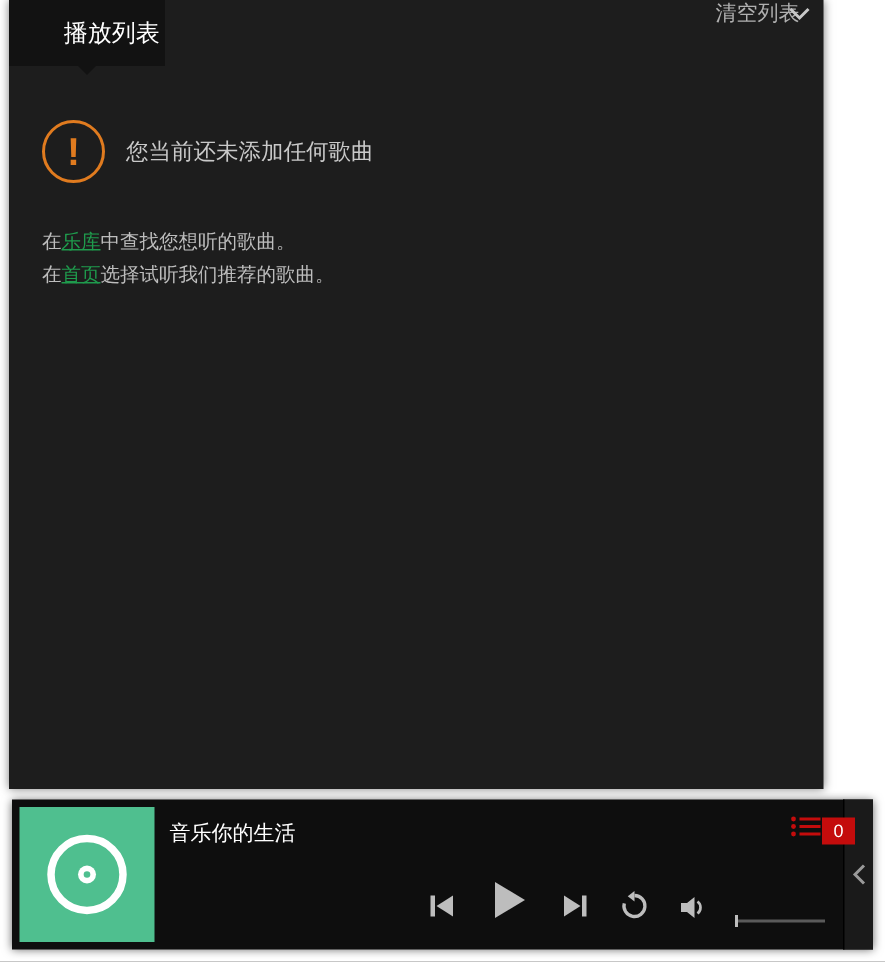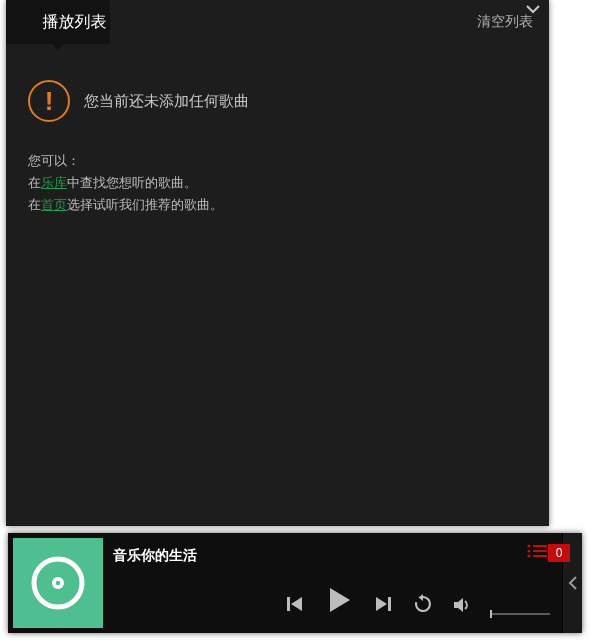--- a/index.html
+++ b/index.html
@@ -5,36 +5,36 @@
   * { margin: 0; padding: 0; box-sizing: border-box; }
   html, body { width: 590px; height: 641px; background: #fff; font-family: "Microsoft YaHei", Arial, sans-serif; overflow: hidden; }
   .app { position: relative; width: 590px; height: 641px; }
 
   
   .panel { position: absolute; left: 6px; top: 0; width: 543px; height: 526px; background: #1d1d1d; box-shadow: 0 0 6px rgba(0,0,0,.5); }
   .panel-header { height: 44px; display: flex; align-items: stretch; }
   .tab-active { width: 104px; background: #121212; color: #fff; font-size: 16px; display: flex; align-items: center; justify-content: center; position: relative; padding-left: 33px; }
   .tab-active::after { content:""; position:absolute; left:50%; margin-left:-6px; bottom:-6px; width:0; height:0; border-left:6px solid transparent; border-right:6px solid transparent; border-top:6px solid #121212; }
   .header-spacer { flex: 1; }
-  .clear-btn { color: #b0b0b0; font-size: 14px; display: flex; align-items: center; padding: 0 16px; cursor: pointer; }
+  .clear-btn { color: #b0b0b0; font-size: 14px; display: flex; align-items: flex-start; padding: 0 16px; cursor: pointer; }
   .close-chevron { position: absolute; right: 8px; top: 4px; cursor: pointer; }
   .close-chevron svg { display:block; }
 
   .empty-block { padding: 36px 22px 0 22px; color: #c9c9c9; }
   .warning-row { display: flex; align-items: center; gap: 14px; margin-bottom: 28px; }
   .warning-icon-circle { width: 42px; height: 42px; border: 2px solid #e07b1f; border-radius: 50%; display:flex; align-items:center; justify-content:center; color:#e07b1f; font-size: 26px; font-weight: bold; }
   .warning-text { font-size: 15px; color: #c9c9c9; }
   .hint-lines { font-size: 13px; line-height: 22px; color: #bdbdbd; }
   .link { color: #1f9b4d; text-decoration: underline; cursor: pointer; }
 
   
   .player { position: absolute; left: 8px; bottom: 8px; width: 574px; height: 100px; background: #0e0e0e; display: flex; align-items: stretch; box-shadow: 0 0 6px rgba(0,0,0,.6); }
   .album { width: 90px; height: 90px; margin: 5px 10px 5px 5px; background: #4fbf8f; display:flex; align-items:center; justify-content:center; }
   .album svg { display:block; }
-  .track-info { padding-top: 14px; color: #fff; flex: 0 0 auto; width: 130px; font-weight: bold; }
+  .track-info { padding-top: 14px; color: #fff; flex: 0 0 auto; width: 130px; }
   .track-title { font-size: 14px; color: #fff; margin-bottom: 6px; }
   .track-sub { font-size: 12px; color: #8a8a8a; }
   .controls { flex: 1; display:flex; align-items:flex-end; justify-content:flex-end; padding: 0 12px 18px 0; gap: 18px; }
   .ctrl-btn { cursor: pointer; display:flex; align-items:center; justify-content:center; }
   .ctrl-btn svg { display:block; }
   .vol-slider { width: 60px; height: 2px; background: #5a5a5a; position: relative; }
   .vol-slider-thumb { position:absolute; left:0; top:-3px; width:2px; height:8px; background:#bdbdbd; }
 
   .right-strip { width: 20px; background: #1a1a1a; display:flex; align-items:center; justify-content:center; cursor:pointer; border-left:1px solid #000; }
 
@@ -62,21 +62,20 @@
         <span>清空列表</span>
       </div>
     </div>
 
     <div class="empty-block">
       <div class="warning-row">
         <div class="warning-icon-circle">!</div>
         <div class="warning-text">您当前还未添加任何歌曲</div>
       </div>
       <div class="hint-lines">
-        <div>您可以：</div>
         <div>
           <span>在</span><span class="link">乐库</span><span>中查找您想听的歌曲。</span>
         </div>
         <div>
           <span>在</span><span class="link">首页</span><span>选择试听我们推荐的歌曲。</span>
         </div>
       </div>
     </div>
   </div>
 

